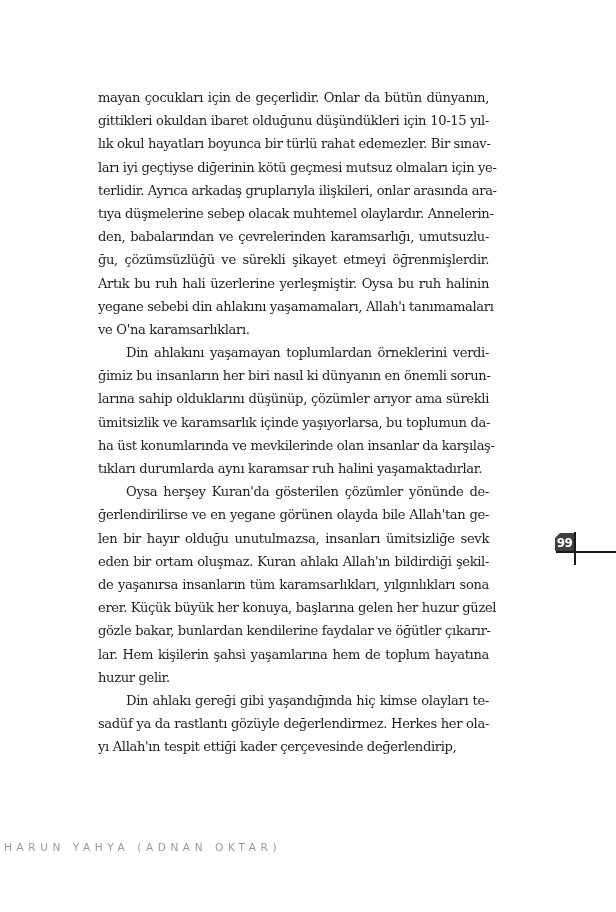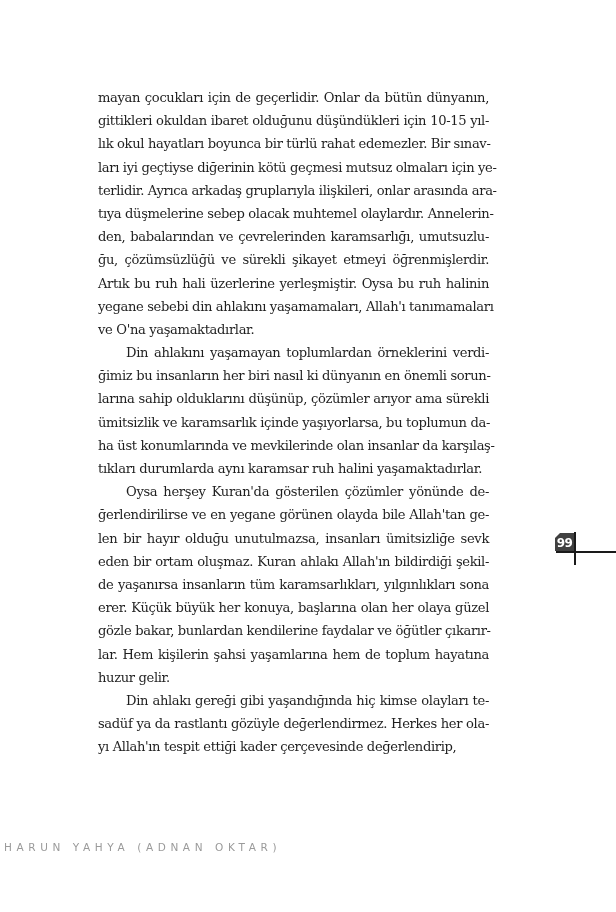--- a/index.html
+++ b/index.html
@@ -103,37 +103,37 @@
         <span class="line">mayan çocukları için de geçerlidir. Onlar da bütün dünyanın,</span>
         <span class="line">gittikleri okuldan ibaret olduğunu düşündükleri için 10-15 yıl-</span>
         <span class="line">lık okul hayatları boyunca bir türlü rahat edemezler. Bir sınav-</span>
         <span class="line">ları iyi geçtiyse diğerinin kötü geçmesi mutsuz olmaları için ye-</span>
         <span class="line">terlidir. Ayrıca arkadaş gruplarıyla ilişkileri, onlar arasında ara-</span>
         <span class="line">tıya düşmelerine sebep olacak muhtemel olaylardır. Annelerin-</span>
         <span class="line">den, babalarından ve çevrelerinden karamsarlığı, umutsuzlu-</span>
         <span class="line">ğu, çözümsüzlüğü ve sürekli şikayet etmeyi öğrenmişlerdir.</span>
         <span class="line">Artık bu ruh hali üzerlerine yerleşmiştir. Oysa bu ruh halinin</span>
         <span class="line">yegane sebebi din ahlakını yaşamamaları, Allah'ı tanımamaları</span>
-        <span class="line last">ve O'na yaşamaktadırlar.</span>
+        <span class="line last">ve O'na karamsarlıkları.</span>
       </div>
     <div class="para">
         <span class="line indent">Din ahlakını yaşamayan toplumlardan örneklerini verdi-</span>
         <span class="line">ğimiz bu insanların her biri nasıl ki dünyanın en önemli sorun-</span>
         <span class="line">larına sahip olduklarını düşünüp, çözümler arıyor ama sürekli</span>
         <span class="line">ümitsizlik ve karamsarlık içinde yaşıyorlarsa, bu toplumun da-</span>
         <span class="line">ha üst konumlarında ve mevkilerinde olan insanlar da karşılaş-</span>
         <span class="line last">tıkları durumlarda aynı karamsar ruh halini yaşamaktadırlar.</span>
       </div>
     <div class="para">
         <span class="line indent">Oysa herşey Kuran'da gösterilen çözümler yönünde de-</span>
         <span class="line">ğerlendirilirse ve en yegane görünen olayda bile Allah'tan ge-</span>
         <span class="line">len bir hayır olduğu unutulmazsa, insanları ümitsizliğe sevk</span>
         <span class="line">eden bir ortam oluşmaz. Kuran ahlakı Allah'ın bildirdiği şekil-</span>
         <span class="line">de yaşanırsa insanların tüm karamsarlıkları, yılgınlıkları sona</span>
-        <span class="line">erer. Küçük büyük her konuya, başlarına olan her olaya güzel</span>
+        <span class="line">erer. Küçük büyük her konuya, başlarına gelen her huzur güzel</span>
         <span class="line">gözle bakar, bunlardan kendilerine faydalar ve öğütler çıkarır-</span>
         <span class="line">lar. Hem kişilerin şahsi yaşamlarına hem de toplum hayatına</span>
         <span class="line last">huzur gelir.</span>
       </div>
     <div class="para">
         <span class="line indent">Din ahlakı gereği gibi yaşandığında hiç kimse olayları te-</span>
         <span class="line">sadüf ya da rastlantı gözüyle değerlendirmez. Herkes her ola-</span>
         <span class="line last">yı Allah'ın tespit ettiği kader çerçevesinde değerlendirip,</span>
       </div>
   </div>

